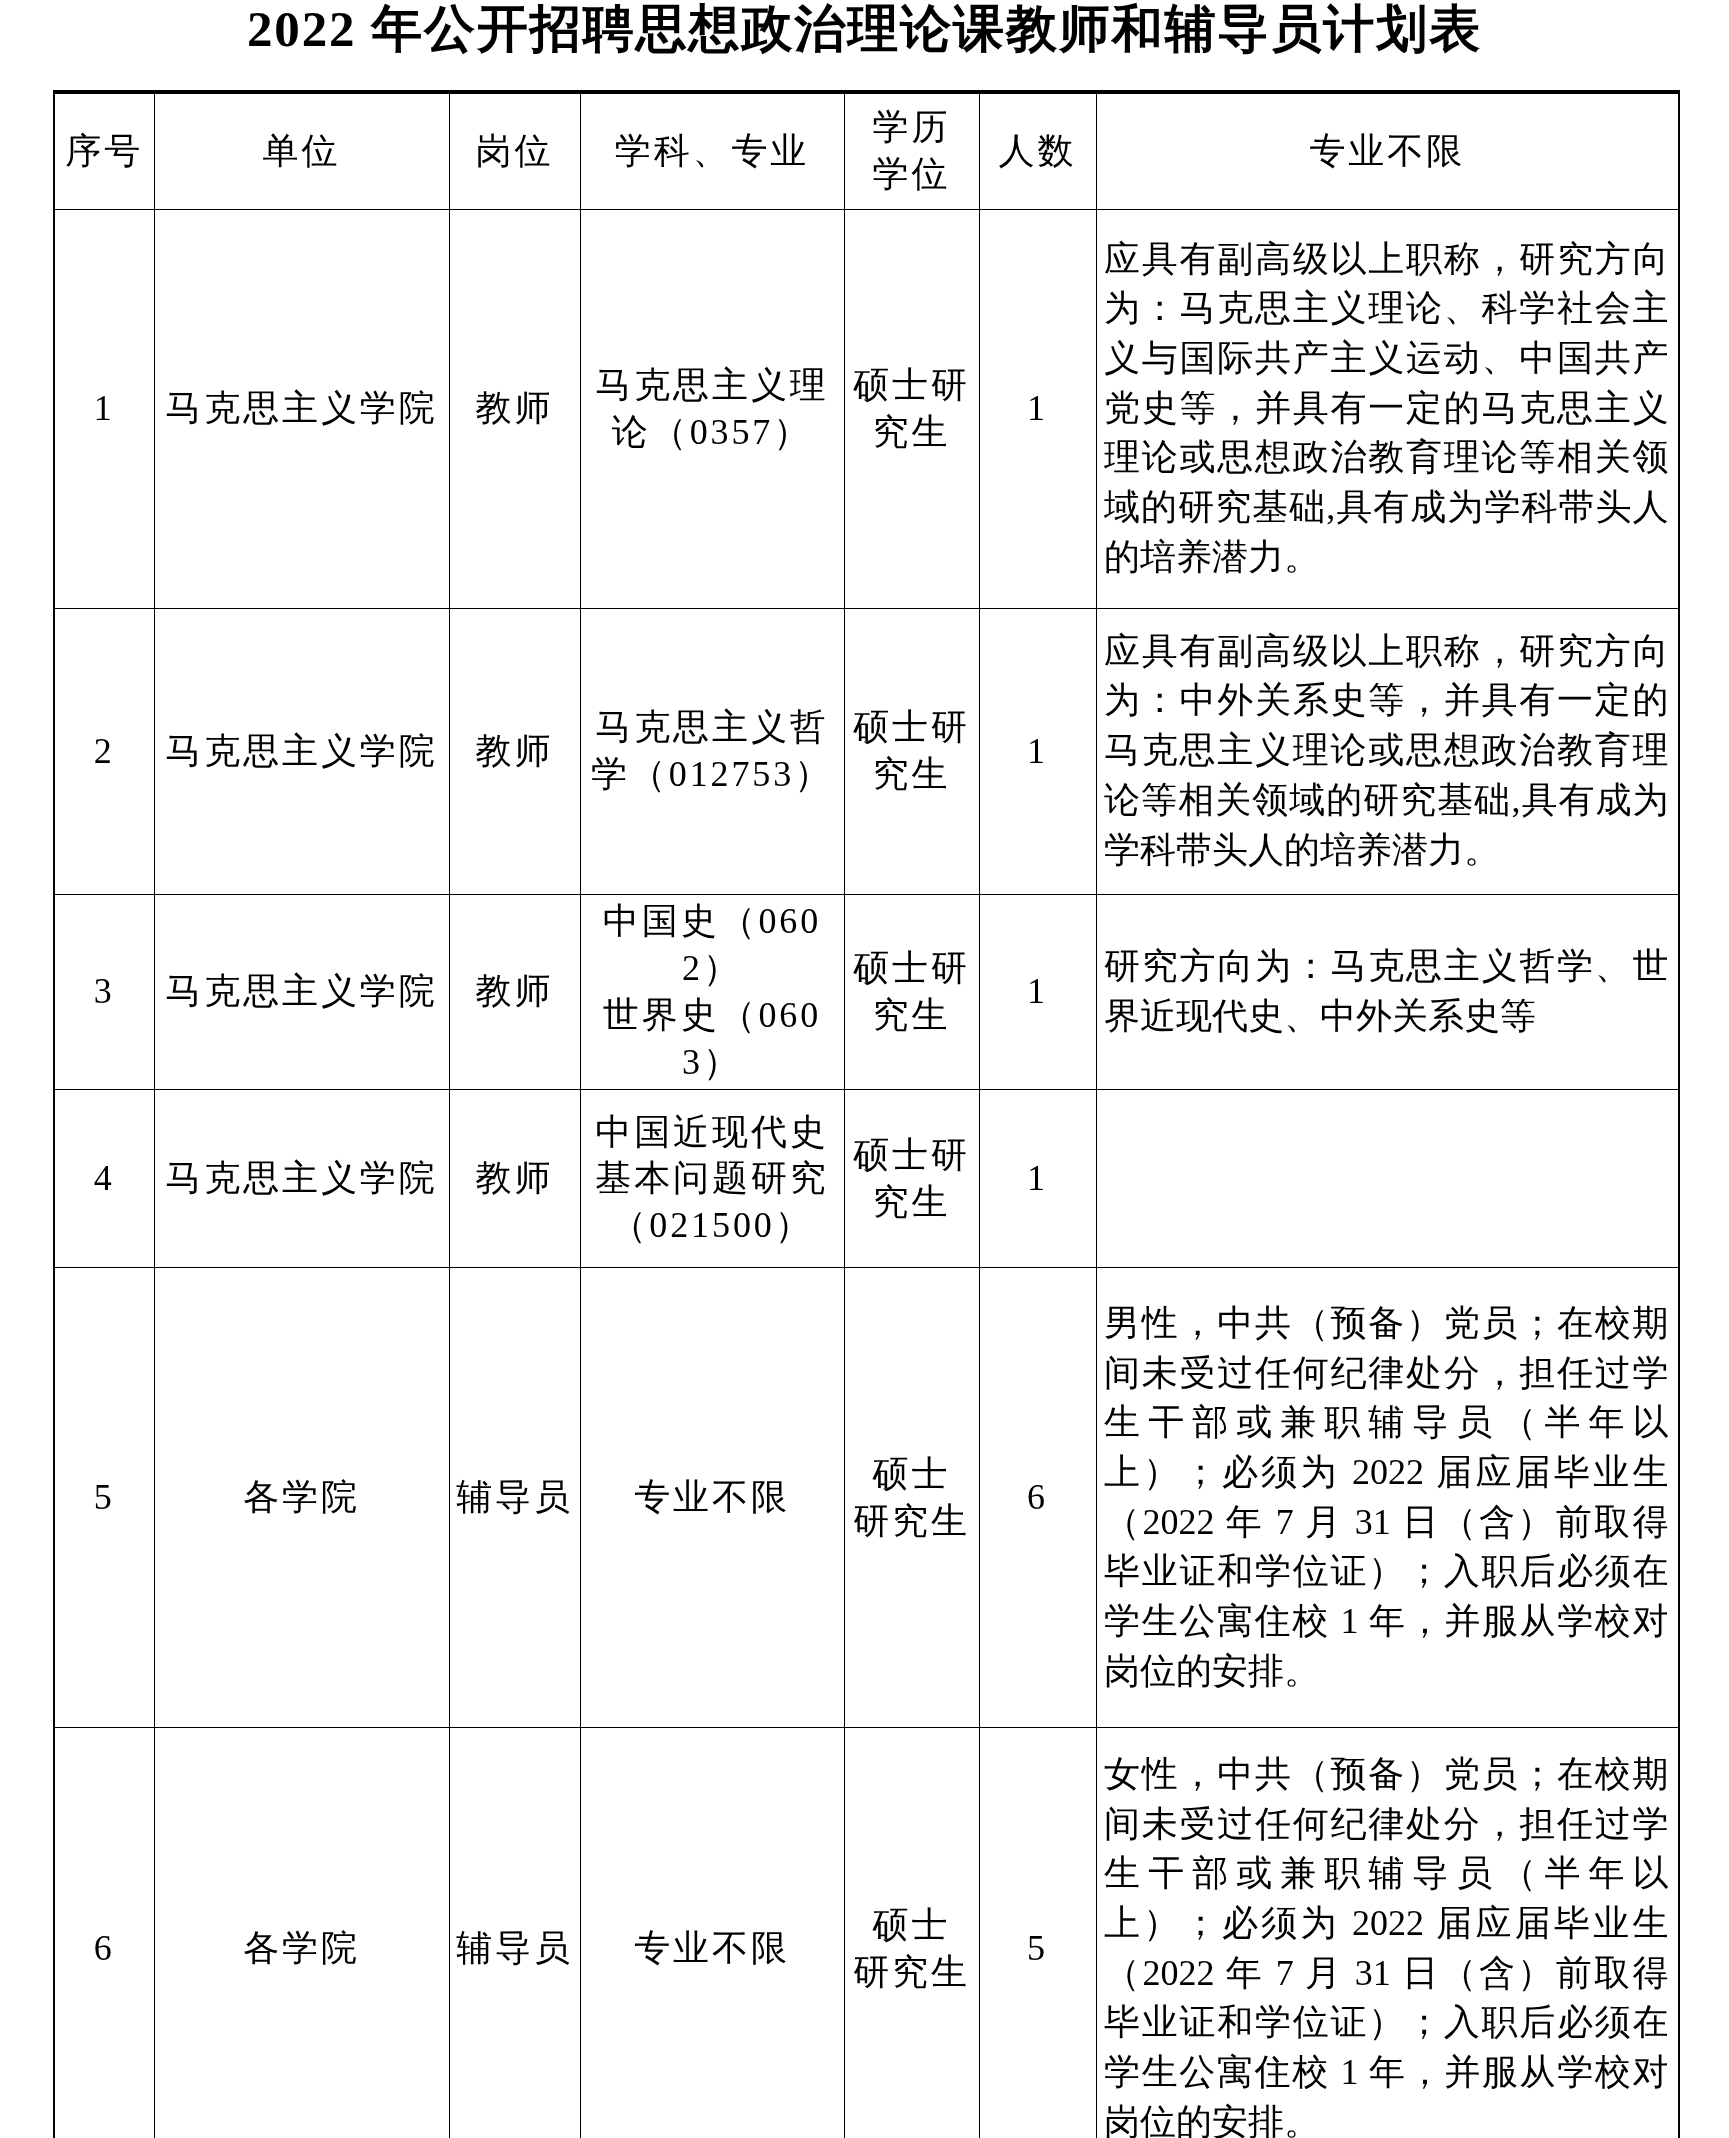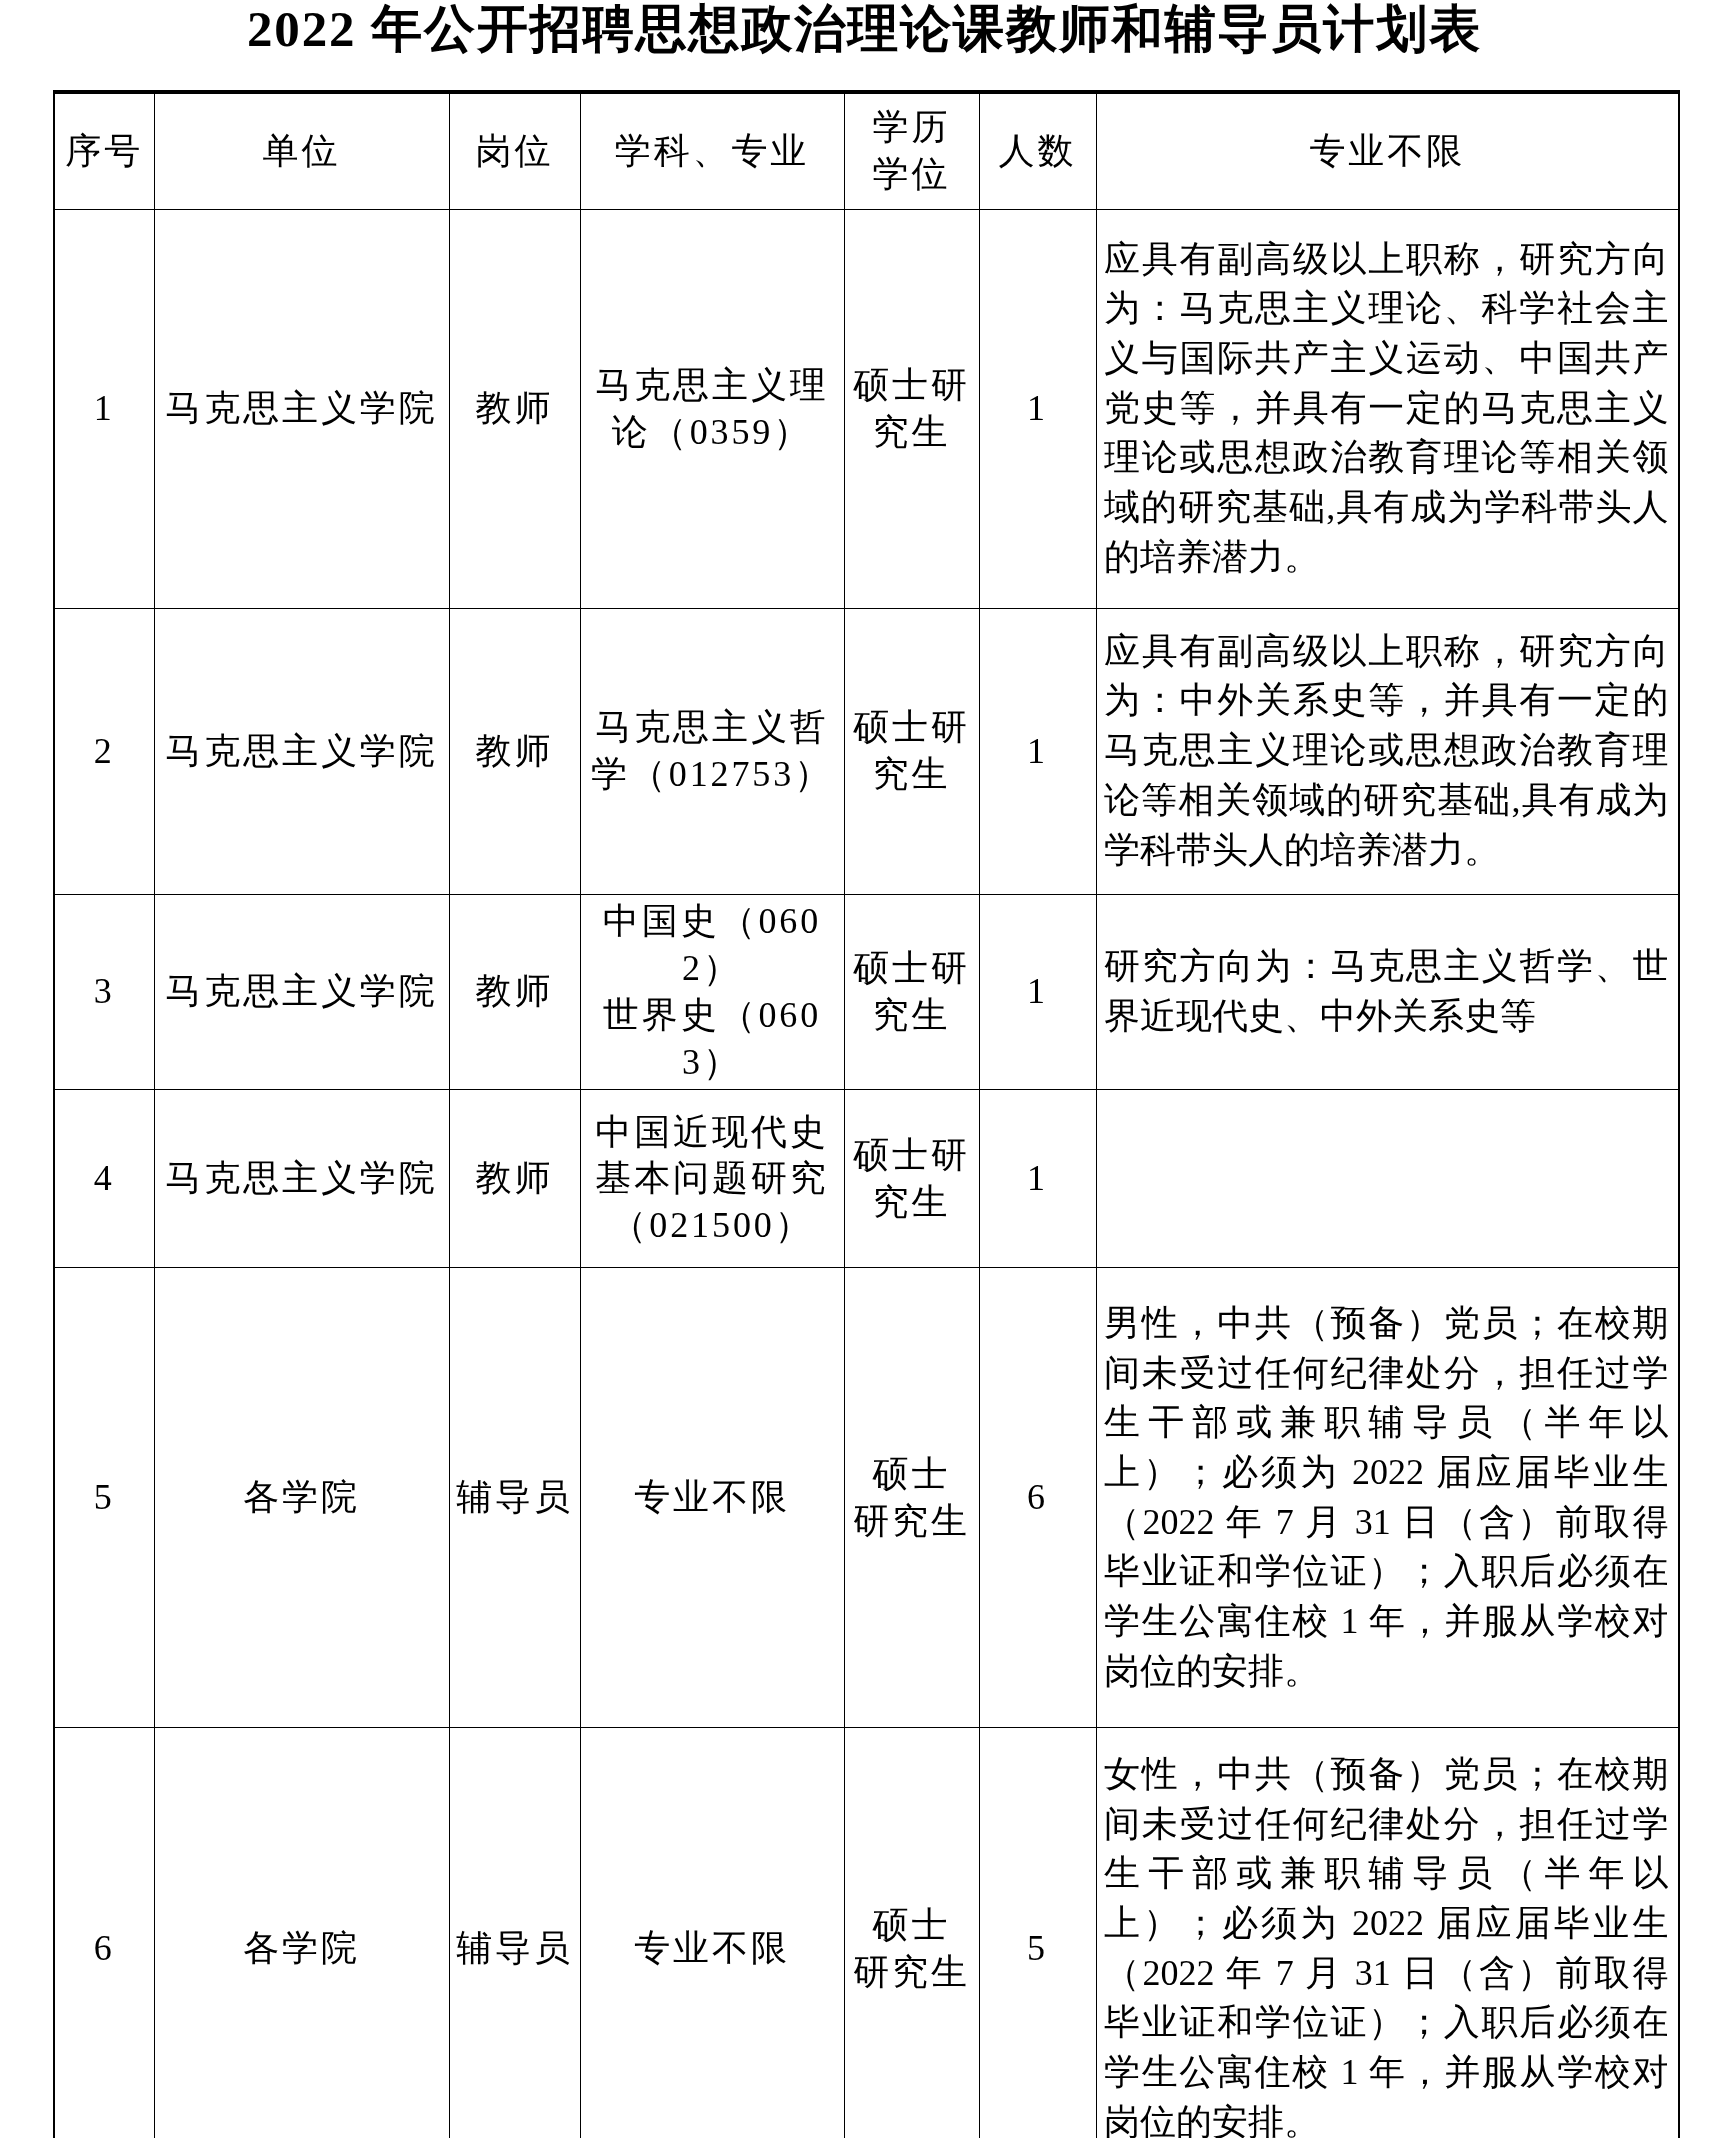--- a/index.html
+++ b/index.html
@@ -101,21 +101,21 @@
         <th class="c">人数</th>
         <th class="c">专业不限</th>
       </tr>
     </thead>
     <tbody>
       <tr style="height:399px">
         <td class="c">1</td>
         <td class="c">马克思主义学院</td>
         <td class="c">教师</td>
         <td class="c pre">马克思主义理
-论（0359）</td>
+论（0357）</td>
         <td class="c pre">硕士研
 究生</td>
         <td class="c">1</td>
         <td class="req">应具有副高级以上职称，研究方向为：马克思主义理论、科学社会主义与国际共产主义运动、中国共产党史等，并具有一定的马克思主义理论或思想政治教育理论等相关领域的研究基础,具有成为学科带头人的培养潜力。</td>
       </tr>
       <tr style="height:286px">
         <td class="c">2</td>
         <td class="c">马克思主义学院</td>
         <td class="c">教师</td>
         <td class="c pre">马克思主义哲

